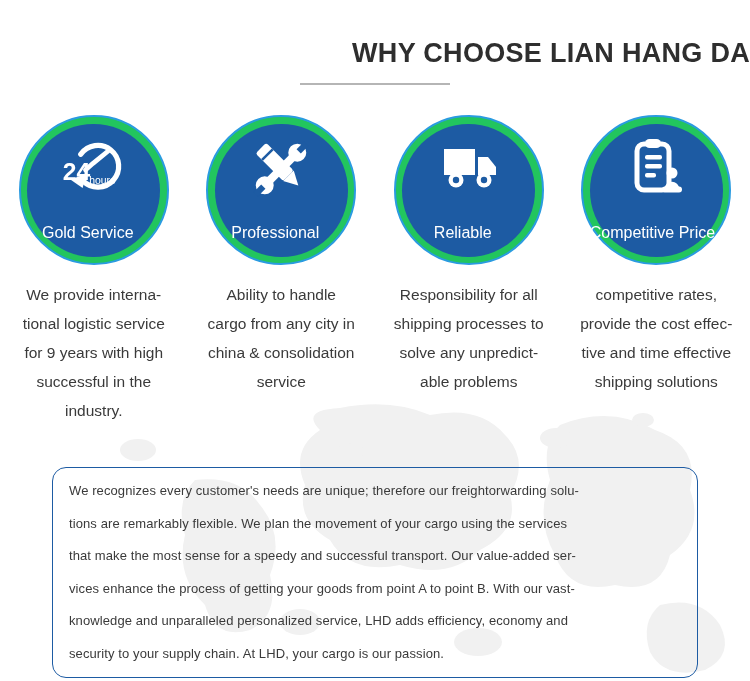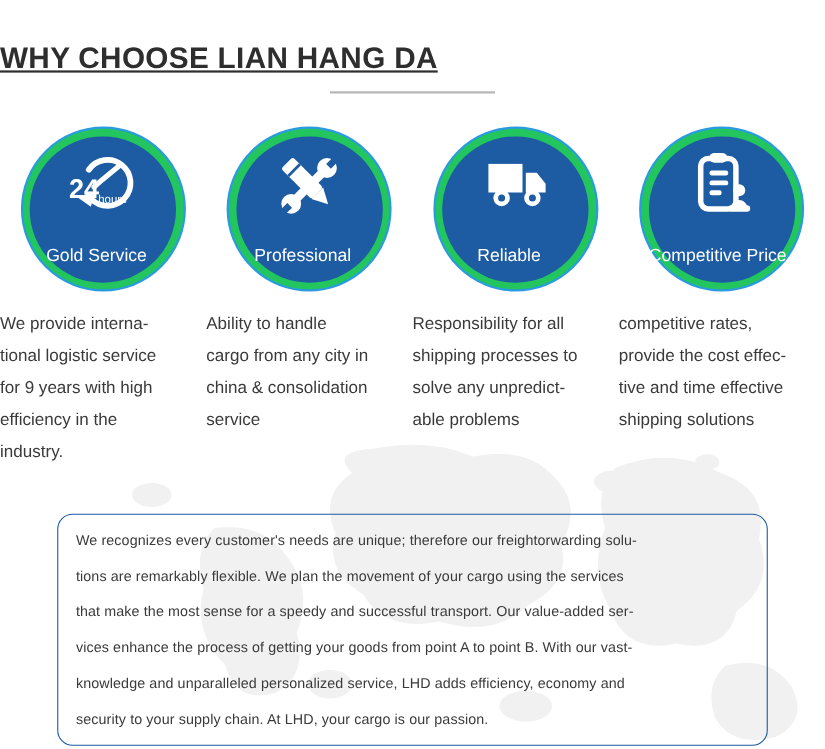--- a/index.html
+++ b/index.html
@@ -9,24 +9,23 @@
     background:#ffffff;
     overflow:hidden;
     font-family:"Liberation Sans", sans-serif;
   }
   .watermark{position:absolute;left:0;top:390px;z-index:1;}
   .content{position:relative;z-index:2;}
 
   .title{
     margin:0;padding-top:37px;
     font-size:27px;line-height:32px;
-    text-align:left;font-weight:bold;
+    text-align:right;font-weight:bold;
     letter-spacing:0.3px;
     color:var(--title-text,#2e2e2e);
-    text-decoration:underline;
   }
   .title-underline{
     width:150px;height:2px;margin:14px auto 0;
     background:var(--underline,#b5b5b5);
   }
 
   .features{display:flex;margin-top:30px;}
   .feature{width:25%;display:flex;flex-direction:column;align-items:center;}
   .badge{
     box-sizing:border-box;width:150px;height:150px;
@@ -41,20 +40,21 @@
   .icon{position:absolute;top:9px;left:50%;transform:translateX(-50%);width:72px;height:72px;}
   .badge-label{
     position:absolute;bottom:15px;left:0;right:12px;
     text-align:center;color:#ffffff;font-size:16px;line-height:18px;
     white-space:nowrap;
   }
   .desc{
     margin-top:15px;width:100%;
     font-size:15.5px;line-height:29px;
     color:var(--body-text,#3a3a3a);
+    text-align:center;
   }
 
   .summary{
     box-sizing:border-box;width:646px;margin:42px auto 0;
     border:1.5px solid var(--box-border,#1d5ba3);
     border-radius:14px;padding:7px 16px;
     background:transparent;
   }
   .sline{
     margin:0;font-size:13px;line-height:32.5px;
@@ -99,21 +99,21 @@
               <text x="5" y="48" fill="#fff" font-size="26" font-weight="bold" font-family="Liberation Sans, sans-serif">24</text>
               <text x="33" y="52" fill="#fff" font-size="11" font-family="Liberation Sans, sans-serif">hours</text>
             </svg>
             <div class="badge-label">Gold Service</div>
           </div>
         </div>
         <div class="desc">
           <div>We provide interna-</div>
           <div>tional logistic service</div>
           <div>for 9 years with high</div>
-          <div>efficiency in the</div>
+          <div>successful in the</div>
           <div>industry.</div>
         </div>
       </div>
 
       <div class="feature">
         <div class="badge">
           <div class="badge-inner">
             <svg class="icon" viewBox="0 0 72 72">
               <g transform="rotate(45 36 36)">
                 <rect x="32" y="14" width="8" height="44" fill="#fff"></rect>

